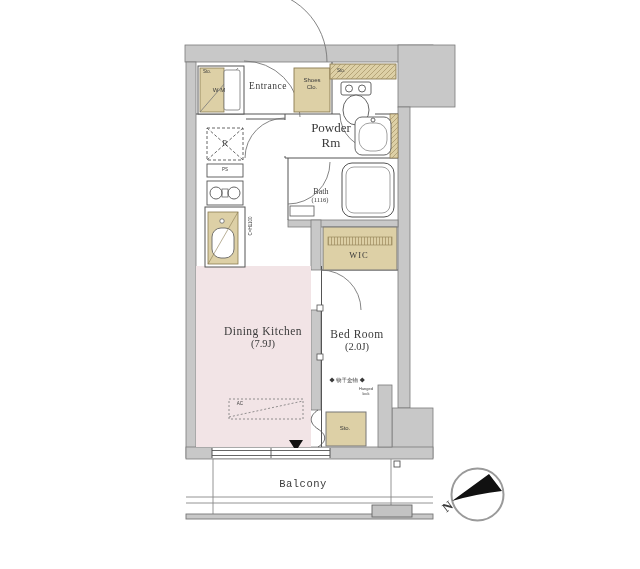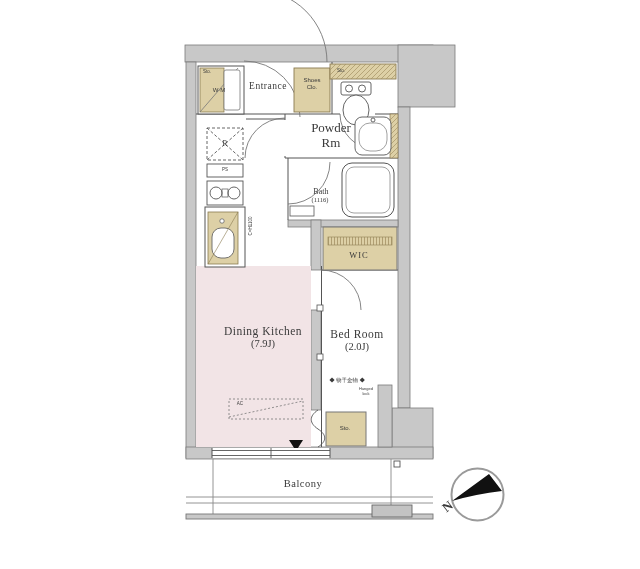--- a/index.html
+++ b/index.html
@@ -201,16 +201,16 @@
   <span class="f-room">Bed Room</span>
   <span class="f-size">(2.0J)</span>
 </div>
 <div class="lbl f-mono" style="left:347px;top:380px;">◆ 物干金物 ◆</div>
 <div class="lbl f-micro" style="left:366px;top:392px;">
   <span>Hanged</span>
   <span>lock</span>
 </div>
 <div class="lbl f-tiny" style="left:240px;top:404px;">AC</div>
 <div class="lbl f-small" style="left:345px;top:428px;">Sto.</div>
-<div class="lbl f-balcony" style="left:303px;top:484px;">Balcony</div>
+<div class="lbl f-balcony" style="left:303px;top:484px;font-family:Liberation Mono, monospace;">Balcony</div>
 <div class="lbl north" style="left:448px;top:507px;">N</div>
 
 </div>
 
 </body></html>

